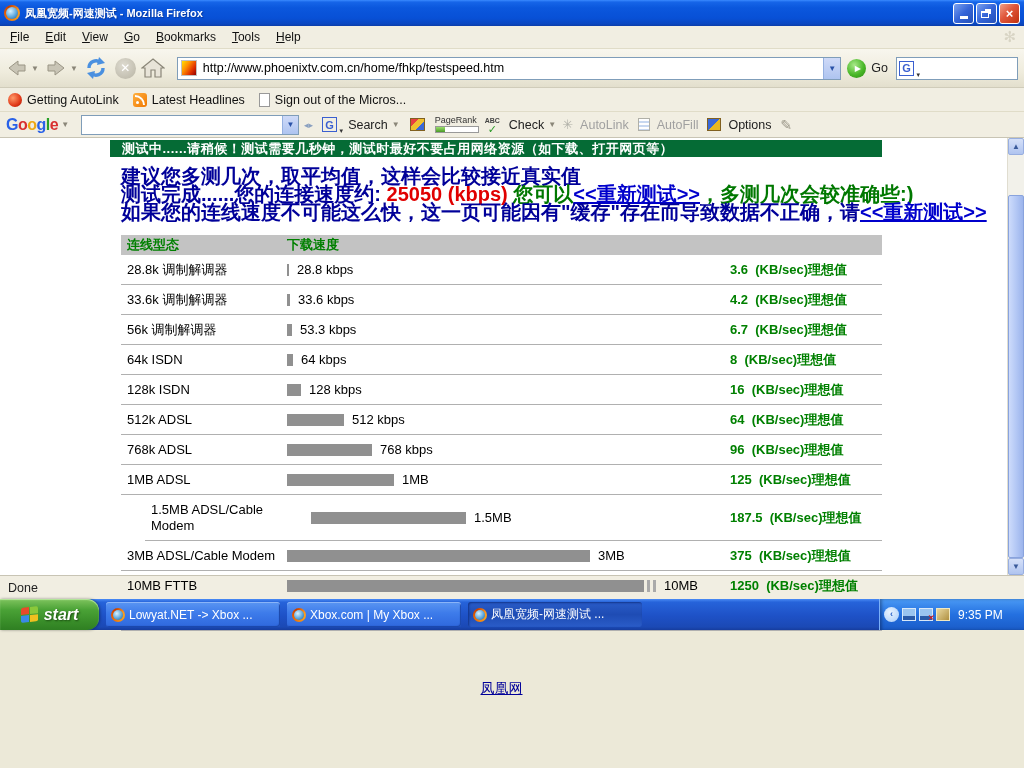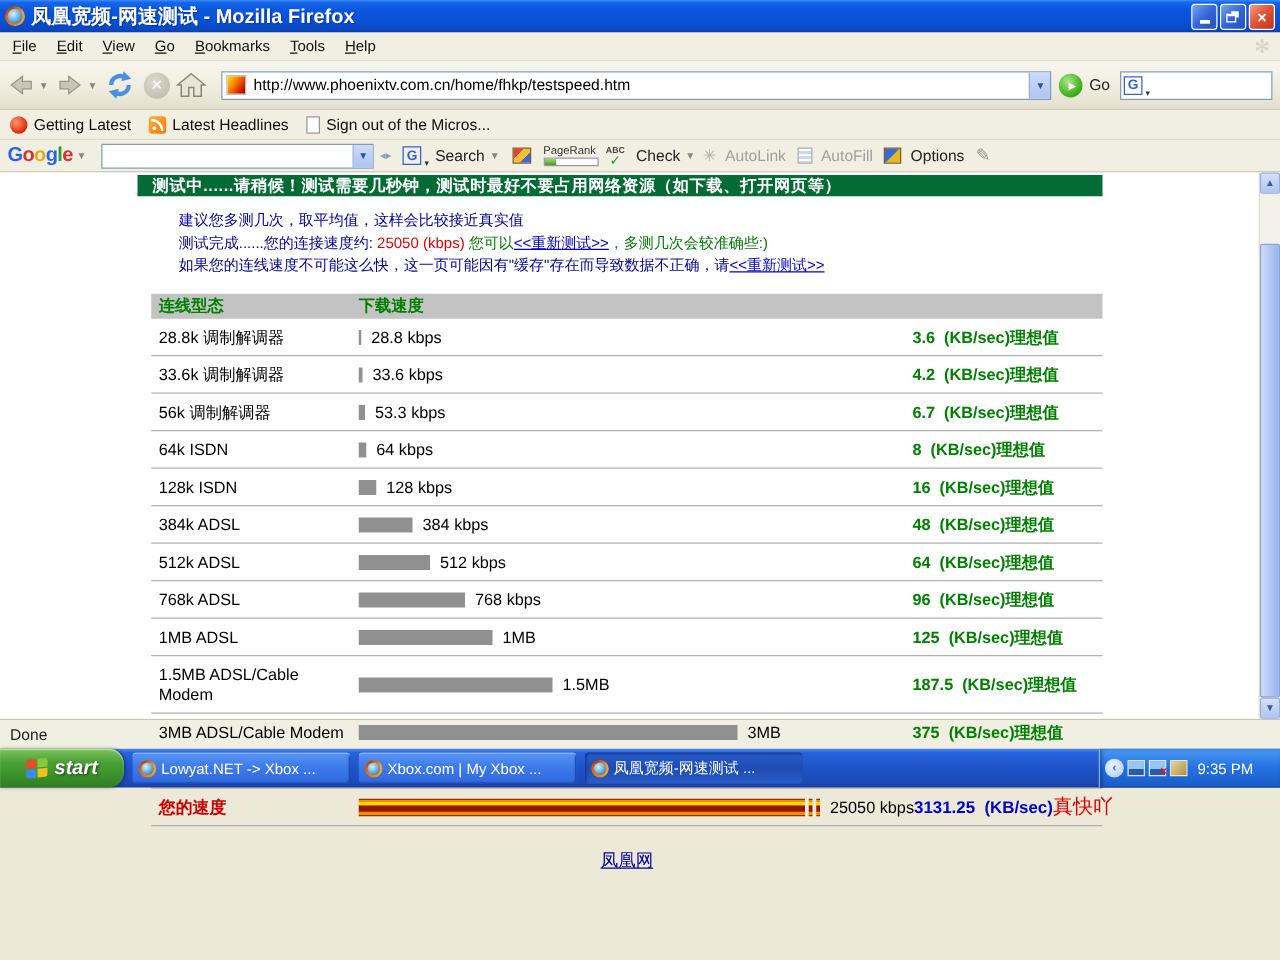--- a/index.html
+++ b/index.html
@@ -5,21 +5,21 @@
 * { margin:0; padding:0; box-sizing:border-box; }
 html,body { width:1024px; height:768px; overflow:hidden; }
 body { font-family:"Liberation Sans","DejaVu Sans",sans-serif; }
 .window { width:1024px; height:768px; display:flex; flex-direction:column; background:#ece9d8; }
 
 
 .titlebar { height:26px; background:linear-gradient(180deg,#3a8aff 0%,#1665e8 8%,#0b57dd 30%,#0850d6 70%,#0a46c0 92%,#0c3da8 100%); display:flex; align-items:center; padding:0 4px; }
 .fx-icon { width:16px; height:16px; border-radius:50%; position:relative; flex:0 0 auto;
   background:conic-gradient(from 120deg, #f5a020, #e85d00 40%, #c43c00 60%, #ff9a1e 85%, #f5a020); }
 .fx-icon::after { content:""; position:absolute; left:2px; top:2px; right:2px; bottom:2px; border-radius:50%; background:radial-gradient(circle at 38% 35%, #d8f2ff 0%, #5aa6dd 55%, #1a5a9a 100%); }
-.title-text { color:#fff; font-weight:bold; font-size:16px; margin-left:5px; flex:1; text-shadow:1px 1px 1px #0638a0; white-space:nowrap; }
+.title-text { color:#fff; font-weight:bold; font-size:11px; margin-left:5px; flex:1; text-shadow:1px 1px 1px #0638a0; white-space:nowrap; }
 .winbtns { display:flex; gap:2px; }
 .winbtn { width:21px; height:21px; border-radius:3px; border:1px solid #fff; display:flex; align-items:center; justify-content:center; color:#fff; font-size:11px; font-weight:bold; }
 .winbtn.min, .winbtn.max { background:linear-gradient(135deg,#7aa1f0 0%,#3565d8 50%,#2450b8 100%); }
 .winbtn.close { background:linear-gradient(135deg,#f0a088 0%,#e0563a 45%,#c03010 100%); font-size:13px; }
 .minglyph { width:8px; height:3px; background:#fff; margin-top:9px; }
 .maxglyph { width:8px; height:7px; border:1px solid #fff; border-top:2px solid #fff; box-shadow:3px -3px 0 -1px #fff; margin:2px 3px 0 0; }
 
 
 .menubar { height:23px; background:#f1eee2; display:flex; align-items:center; padding-left:2px; border-bottom:1px solid #e0dcc8; }
 .menu-item { display:inline-block; font-size:12px; color:#111; padding:3px 8px; }
@@ -73,21 +73,21 @@
 .newsico { width:15px; height:13px; margin:0 4px; background:linear-gradient(135deg,#e84040 0 33%,#f0c030 33% 66%,#3a68d8 66% 100%); border:1px solid #806020; }
 .wand { color:#b0b0a8; font-size:13px; }
 .af-icon { width:12px; height:13px; border:1px solid #b0b0a8; background:repeating-linear-gradient(180deg,#fff 0 2px,#c8d8f0 2px 4px); }
 .opt-icon { width:14px; height:13px; background:linear-gradient(135deg,#3a68d8 0 48%,#e8b820 52% 100%); border:1px solid #806020; }
 .pencil { color:#9a9688; font-size:14px; margin-left:6px; }
 
 
 .content { height:437px; background:#fff; position:relative; display:flex; }
 .page-area { flex:1; position:relative; }
 .banner { position:absolute; left:110px; top:2px; width:772px; height:17px; background:#056b35; color:#fff; font-weight:bold; font-size:13px; line-height:17px; padding-left:12px; letter-spacing:0.5px; }
-.paras { position:absolute; left:121px; top:29px; font-size:12px; font-weight:normal; line-height:18px; color:#000099; white-space:nowrap;margin-left:22px; }
+.paras { position:absolute; left:121px; top:29px; font-size:20px; font-weight:bold; line-height:18px; color:#000099; white-space:nowrap; }
 .red { color:#e00000; }
 .green { color:#007800; }
 .navy { color:#000099; }
 .link { color:#0000cc; text-decoration:underline; }
 .speedtable { position:absolute; left:121px; top:97px; width:761px; }
 .thead { background:#c3c3c3; height:20px; display:flex; align-items:center; color:#008000; font-weight:bold; font-size:13px; }
 .col-type { flex:0 0 166px; width:166px; padding-left:6px; padding-right:8px; }
 .col-speed { flex:1 1 auto; min-width:0; }
 .col-dl { flex:0 0 152px; width:152px; }
 .trow { display:flex; align-items:center; border-bottom:1px solid #b0b0b0; min-height:30px; font-size:13px; color:#000; }
@@ -210,21 +210,21 @@
     <div class="go-circle">▶</div>
     <span class="go-label">Go</span>
     <div class="searchbox">
       <div class="gicon">G</div>
     </div>
   </div>
 
   <div class="bookmarksbar">
     <span class="bm">
       <span class="ico gs-icon"></span>
-      <span>Getting Latest</span>
+      <span>Getting AutoLink</span>
     </span>
     <span class="bm">
       <span class="ico rss-icon"></span>
       <span>Latest Headlines</span>
     </span>
     <span class="bm">
       <span class="ico page-icon"></span>
       <span>Sign out of the Micros...</span>
     </span>
   </div>
@@ -324,28 +324,20 @@
             </div>
             <div class="trow">
               <span class="col-type">128k ISDN</span>
               <span class="col-speed barwrap">
                 <span class="bar" style="width: 14px;"></span>
                 <span class="speedlbl">128 kbps</span>
               </span>
               <span class="col-dl dl-val">16  (KB/sec)理想值</span>
             </div>
             <div class="trow">
-              <span class="col-type">384k ADSL</span>
-              <span class="col-speed barwrap">
-                <span class="bar" style="width: 43px;"></span>
-                <span class="speedlbl">384 kbps</span>
-              </span>
-              <span class="col-dl dl-val">48  (KB/sec)理想值</span>
-            </div>
-            <div class="trow">
               <span class="col-type">512k ADSL</span>
               <span class="col-speed barwrap">
                 <span class="bar" style="width: 57px;"></span>
                 <span class="speedlbl">512 kbps</span>
               </span>
               <span class="col-dl dl-val">64  (KB/sec)理想值</span>
             </div>
             <div class="trow">
               <span class="col-type">768k ADSL</span>
               <span class="col-speed barwrap">
@@ -355,21 +347,21 @@
               <span class="col-dl dl-val">96  (KB/sec)理想值</span>
             </div>
             <div class="trow">
               <span class="col-type">1MB ADSL</span>
               <span class="col-speed barwrap">
                 <span class="bar" style="width: 107px;"></span>
                 <span class="speedlbl">1MB</span>
               </span>
               <span class="col-dl dl-val">125  (KB/sec)理想值</span>
             </div>
-            <div class="trow" style="min-height: 46px;">
+            <div class="trow" style="min-height: 46px; margin-left: 24px;">
               <span class="col-type">1.5MB ADSL/Cable Modem</span>
               <span class="col-speed barwrap">
                 <span class="bar" style="width: 155px;"></span>
                 <span class="speedlbl">1.5MB</span>
               </span>
               <span class="col-dl dl-val">187.5  (KB/sec)理想值</span>
             </div>
             <div class="trow">
               <span class="col-type">3MB ADSL/Cable Modem</span>
               <span class="col-speed barwrap">

